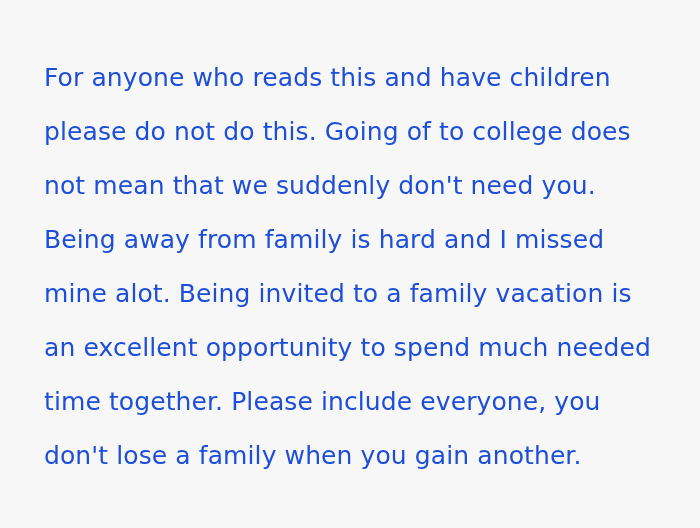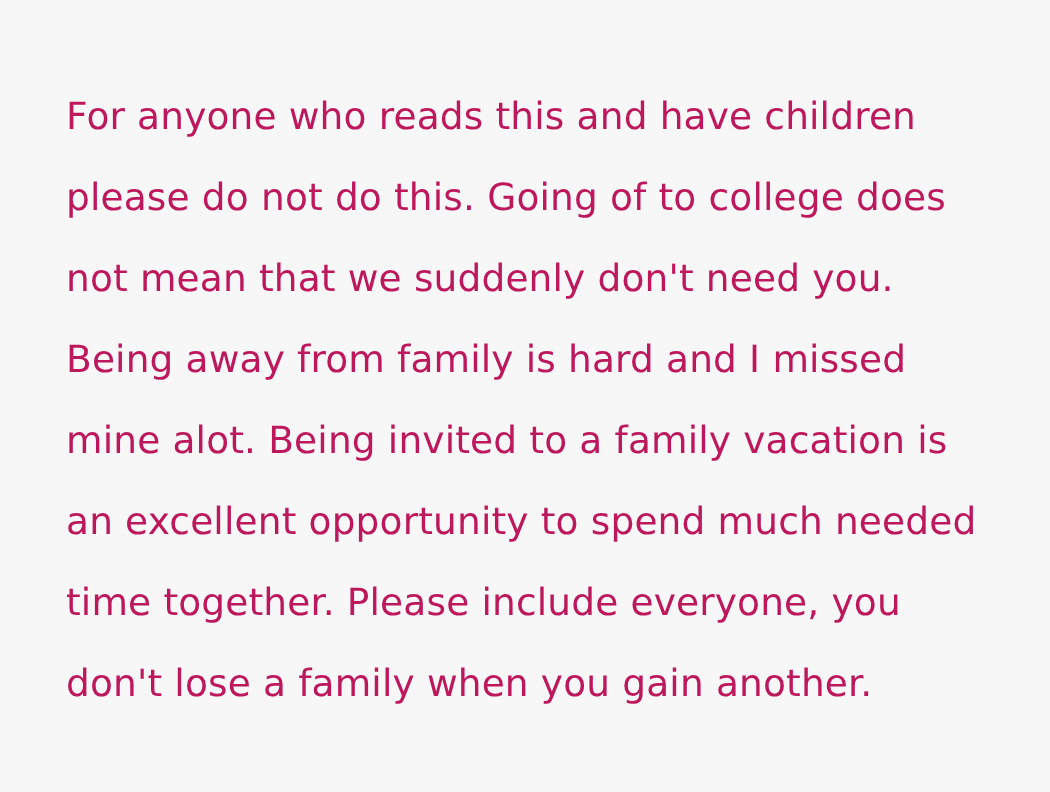--- a/index.html
+++ b/index.html
@@ -19,21 +19,21 @@
     height: 528px;
     background: #f7f7f7;
     padding: 26px 42px 26px 44px;
     display: flex;
     flex-direction: column;
     justify-content: flex-start;
   }
   .text-block {
     font-size: 25px;
     line-height: 54px;
-    color: #be185d;
+    color: #1d4ed8;
     letter-spacing: 0.1px;
     white-space: pre-wrap;
     word-break: normal;
   }
 </style>
 </head>
 <body>
 
 <div class="page">
   <p class="text-block">For anyone who reads this and have children please do not do this. Going of to college does not mean that we suddenly don't need you. Being away from family is hard and I missed mine alot. Being invited to a family vacation is an excellent opportunity to spend much needed time together. Please include everyone, you don't lose a family when you gain another.</p>

